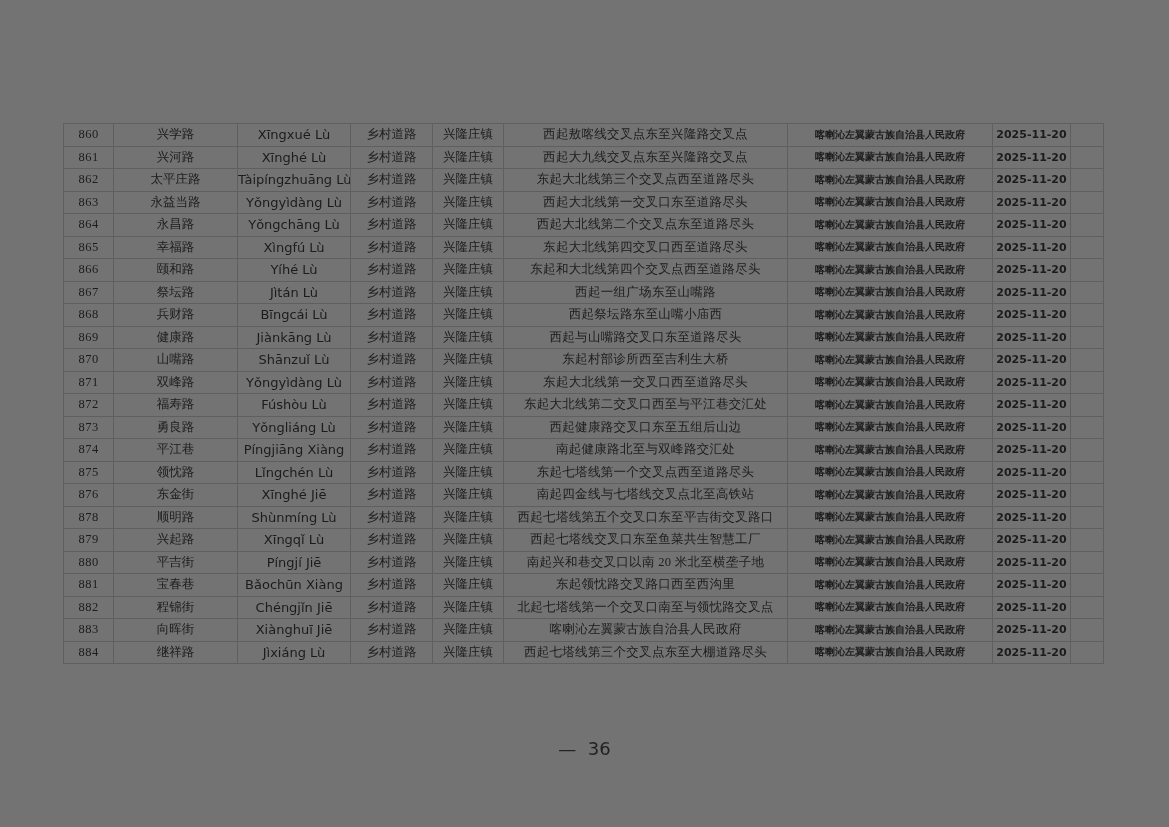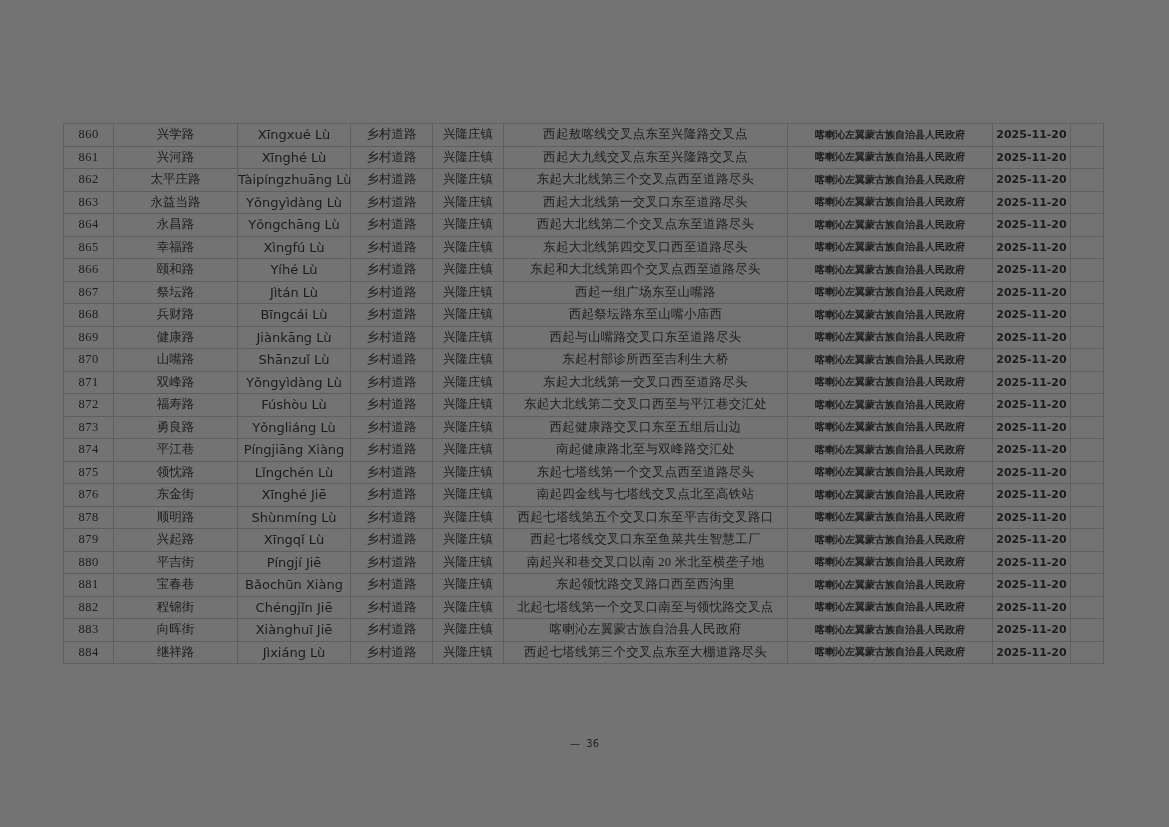--- a/index.html
+++ b/index.html
@@ -75,21 +75,21 @@
     color: #222222;
     margin-left: 40px;
   }
   .page-footer {
     position: absolute;
     top: 738px;
     left: 0;
     width: 1169px;
     text-align: center;
     font-family: "DejaVu Sans", "Liberation Sans", sans-serif;
-    font-size: 10px;
+    font-size: 18px;
     color: #222222;
     white-space: pre;
   }
 </style>
 </head>
 <body>
 
 <div class="sheet">
 
   <table class="road-table">

